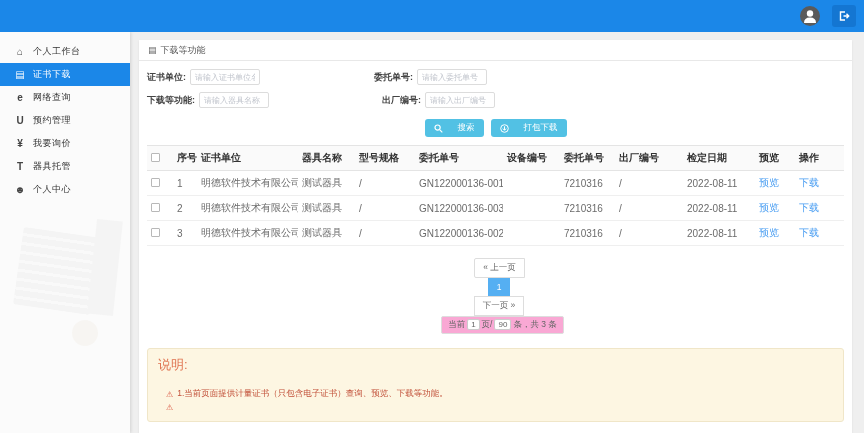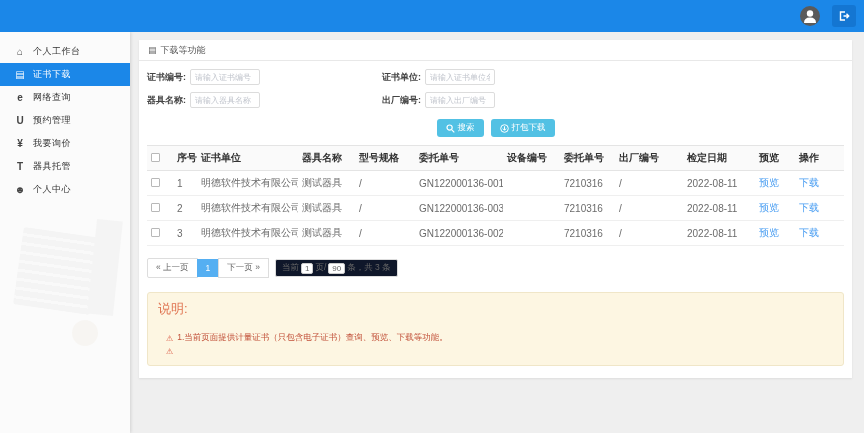--- a/index.html
+++ b/index.html
@@ -36,38 +36,38 @@
 
   
   .form-area { padding:8px 8px 0 8px; }
   .form-row { display:flex; margin-bottom:7px; }
   .fg { display:flex; align-items:center; }
   .fg1 { width:235px; } .fg2 { width:227px; } .fg3 { flex:1; }
   .fg label { font-weight:bold; color:#444; font-size:9px; margin-right:4px; white-space:nowrap; }
   .fg input { width:70px; height:16px; border:1px solid #dcdcdc; border-radius:2px; padding:0 4px; font-size:8px; color:#333; outline:none; font-family:inherit; }
   .fg input::placeholder { color:#c0c4cc; }
   .btn-row { display:flex; justify-content:center; gap:7px; padding:4px 0 8px 0; }
-  .btn { display:flex; align-items:center; gap:3px; background:#52c1e4; color:#fff; border:none; border-radius:3px; padding:3px 9px; font-size:8.5px; cursor:pointer; font-family:inherit; }
+  .btn { display:flex; align-items:center; gap:15px; background:#52c1e4; color:#fff; border:none; border-radius:3px; padding:3px 9px; font-size:8.5px; cursor:pointer; font-family:inherit; }
 
   
   .tbl-wrap { padding:0 8px; }
   table { width:100%; border-collapse:collapse; table-layout:fixed; }
   thead td { font-weight:bold; color:#333; background:#fafafa; border-top:1px solid #e4e4e4; border-bottom:1px solid #e4e4e4; }
   td { font-size:10px; padding:5px 4px; color:#6b6b6b; text-align:left; vertical-align:middle; overflow:hidden; white-space:nowrap; }
   tbody tr { border-bottom:1px solid #efefef; }
   .cb { width:9px; height:9px; border:1px solid #b8b8b8; border-radius:1px; background:#fff; display:inline-block; cursor:pointer; }
   a.lnk { color:#4a9ef2; text-decoration:none; cursor:pointer; }
   .c0{width:26px}.c1{width:24px}.c2{width:101px}.c3{width:57px}.c4{width:60px}.c5{width:88px}.c6{width:57px}.c7{width:55px}.c8{width:68px}.c9{width:72px}.c10{width:40px}.c11{width:49px}
 
   
-  .pager { display:flex; align-items:center; margin:12px 0 0 8px; }
+  .pager { display:flex; align-items:center; margin:12px 0 0 8px;flex-direction:column; }
   .pg-box { border:1px solid #ddd; background:#fff; padding:3px 8px; font-size:8.5px; color:#666; cursor:pointer; margin-left:-1px; }
   .pg-box:first-child { margin-left:0; border-radius:2px 0 0 2px; }
   .pg-box.active { background:#55aff2; border-color:#55aff2; color:#fff; cursor:default; }
-  .pg-info { border:1px solid #ddd; background:#0f172a; padding:2px 6px; font-size:8.5px; color:#666; margin-left:6px; border-radius:2px; display:flex; align-items:flex-end; gap:2px; }
+  .pg-info { border:1px solid #ddd; background:#f9a8d4; padding:2px 6px; font-size:8.5px; color:#666; margin-left:6px; border-radius:2px; display:flex; align-items:flex-start; gap:2px; }
   .pg-mini { border:1px solid #ccc; border-radius:2px; padding:0 3px; min-width:12px; text-align:center; background:#fff; font-size:8px; display:inline-block; }
 
   
   .note { margin:14px 8px 0 8px; background:#fdf6e2; border:1px solid #f0e6c8; border-radius:3px; padding:7px 10px 9px 10px; }
   .note-title { color:#df7350; font-size:13px; margin-bottom:14px; }
   .note-line { display:flex; align-items:center; gap:4px; color:#c2513a; font-size:8.5px; margin:3px 0 0 8px; }
   .warn { color:#d9543f; font-size:8px; }
 </style>
 </head>
 <body>
@@ -130,32 +130,32 @@
   <div class="content">
     <div class="panel">
 
       <div class="panel-header">
         <span class="ph-icon">▤</span>
         <span class="ph-title">下载等功能</span>
       </div>
 
       <div class="form-area">
         <div class="form-row">
-          <div class="fg fg1">
-            <label>证书编号:</label>
-            <input type="text" placeholder="请输入证书编号" style="">
-          </div>
           <div class="fg fg2">
             <label>证书单位:</label>
             <input type="text" placeholder="请输入证书单位名称" style="">
           </div>
+          <div class="fg fg3">
+            <label>委托单号:</label>
+            <input type="text" placeholder="请输入委托单号" style="">
+          </div>
         </div>
         <div class="form-row">
           <div class="fg fg1">
-            <label>器具名称:</label>
+            <label>下载等功能:</label>
             <input type="text" placeholder="请输入器具名称" style="">
           </div>
           <div class="fg fg2">
             <label>出厂编号:</label>
             <input type="text" placeholder="请输入出厂编号" style="">
           </div>
         </div>
         <div class="btn-row">
           <button class="btn">
             <svg width="9" height="9" viewBox="0 0 9 9">

